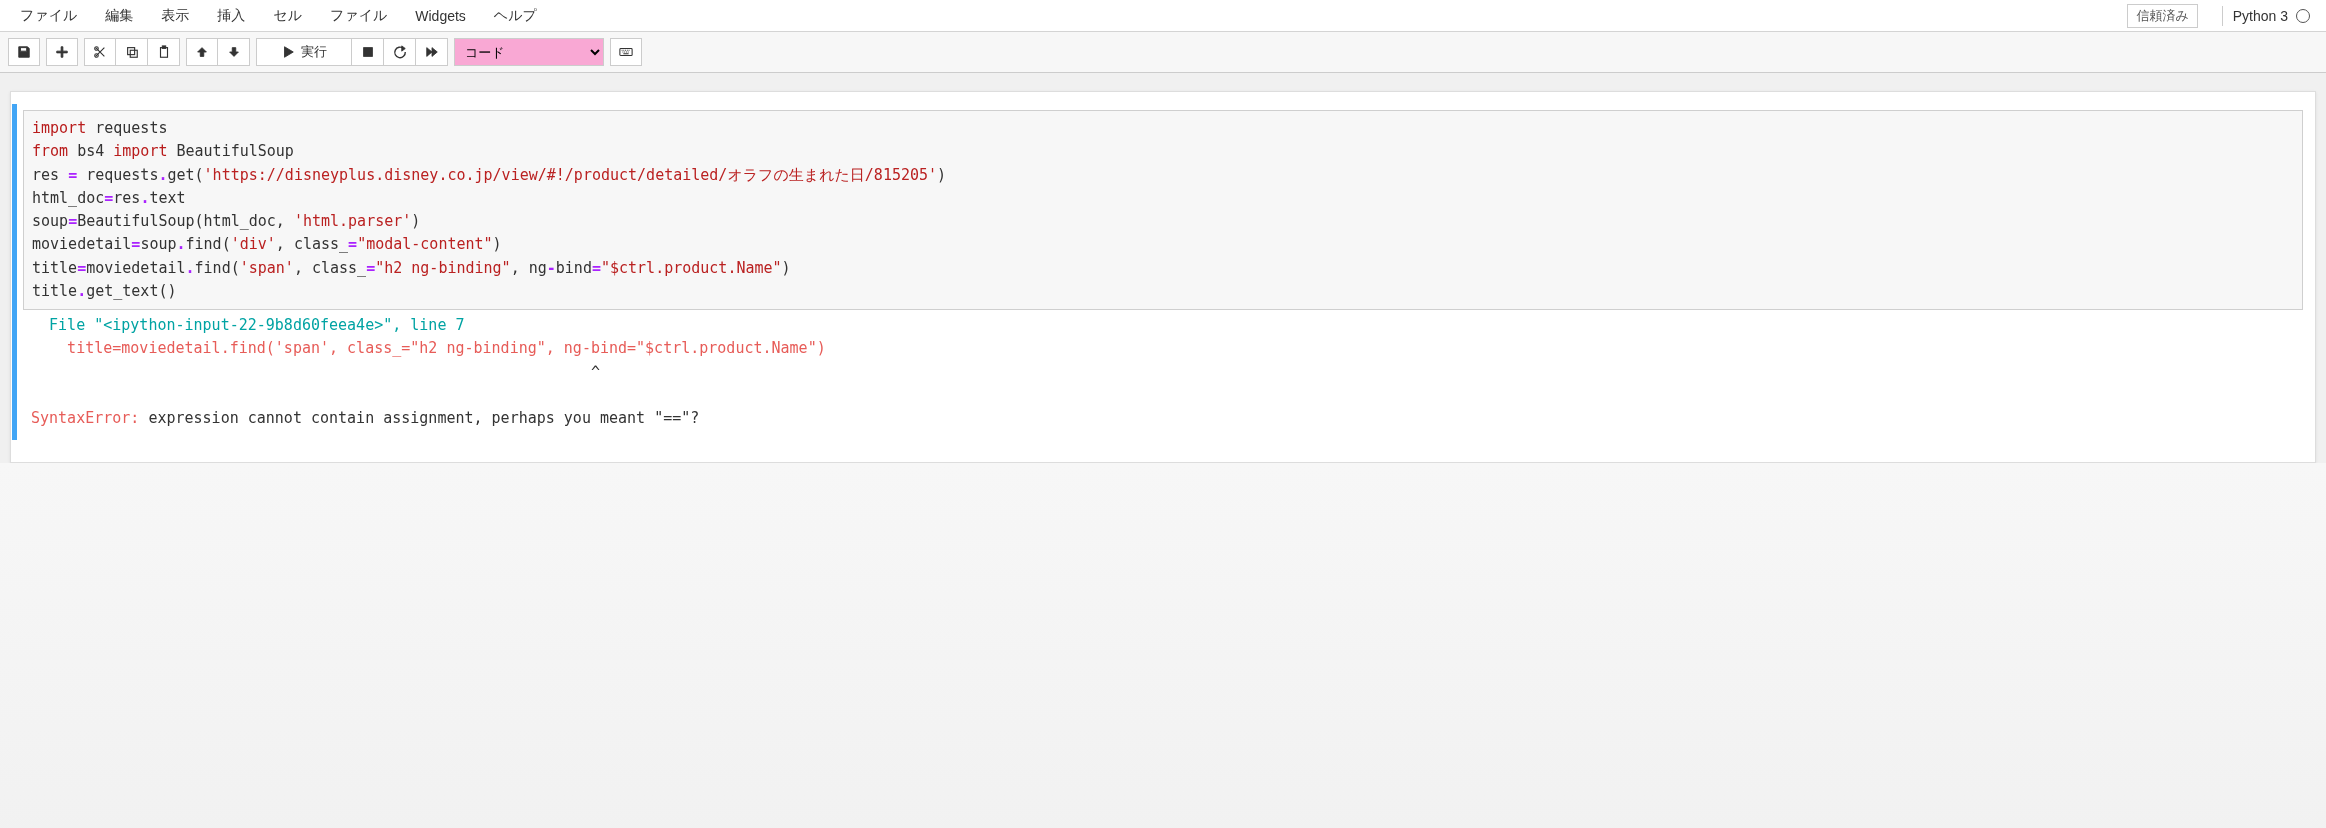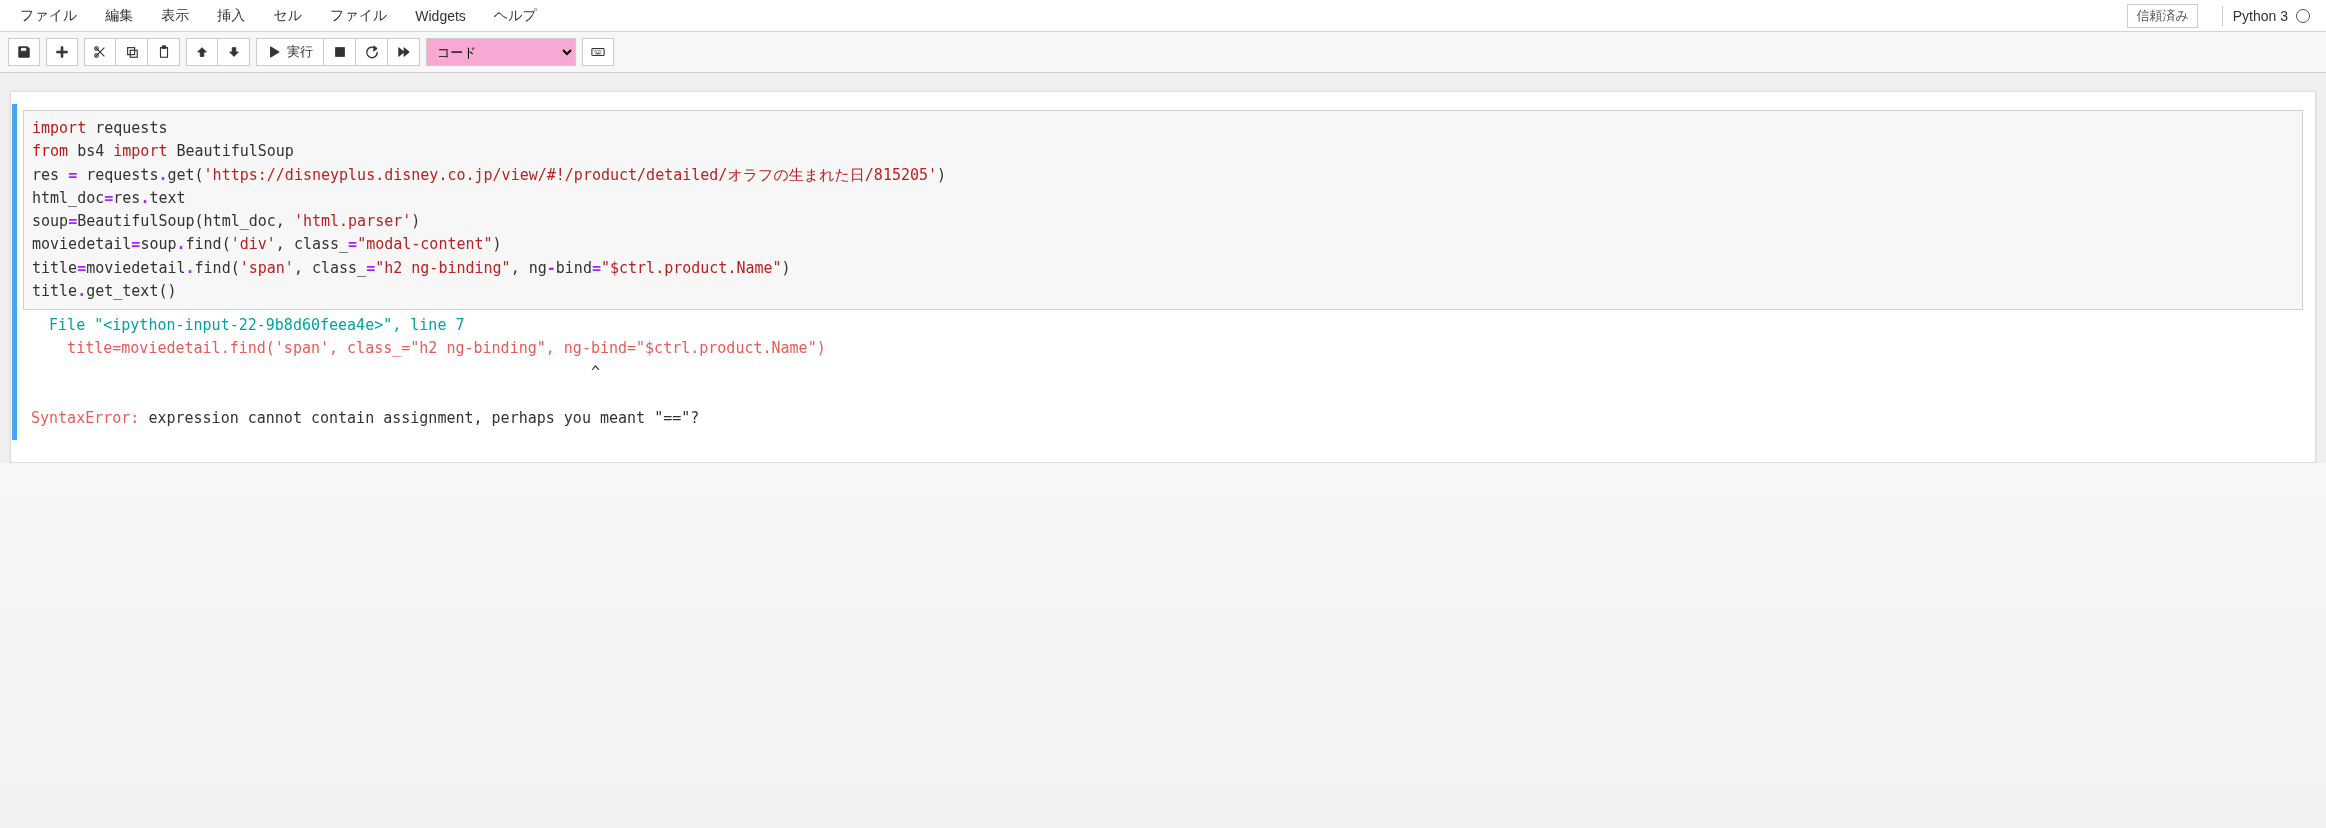--- a/index.html
+++ b/index.html
@@ -206,21 +206,21 @@
           <path d="M8 3l5 5H10v5H6V8H3l5-5z"></path>
         </svg>
     </button>
     <button class="tb-btn">
       <svg viewBox="0 0 16 16">
           <path d="M8 13L3 8h3V3h4v5h3l-5 5z"></path>
         </svg>
     </button>
   </div>
   <div class="tb-group">
-    <button class="tb-btn" style="gap:6px;padding:4px 10px;">
+    <button class="tb-btn" style="gap:6px;padding:4px 24px;">
       <svg viewBox="0 0 16 16">
           <path d="M4 2l10 6-10 6V2z"></path>
         </svg>
       <span>実行</span>
     </button>
     <button class="tb-btn">
       <svg viewBox="0 0 16 16">
           <rect x="3" y="3" width="10" height="10"></rect>
         </svg>
     </button>

